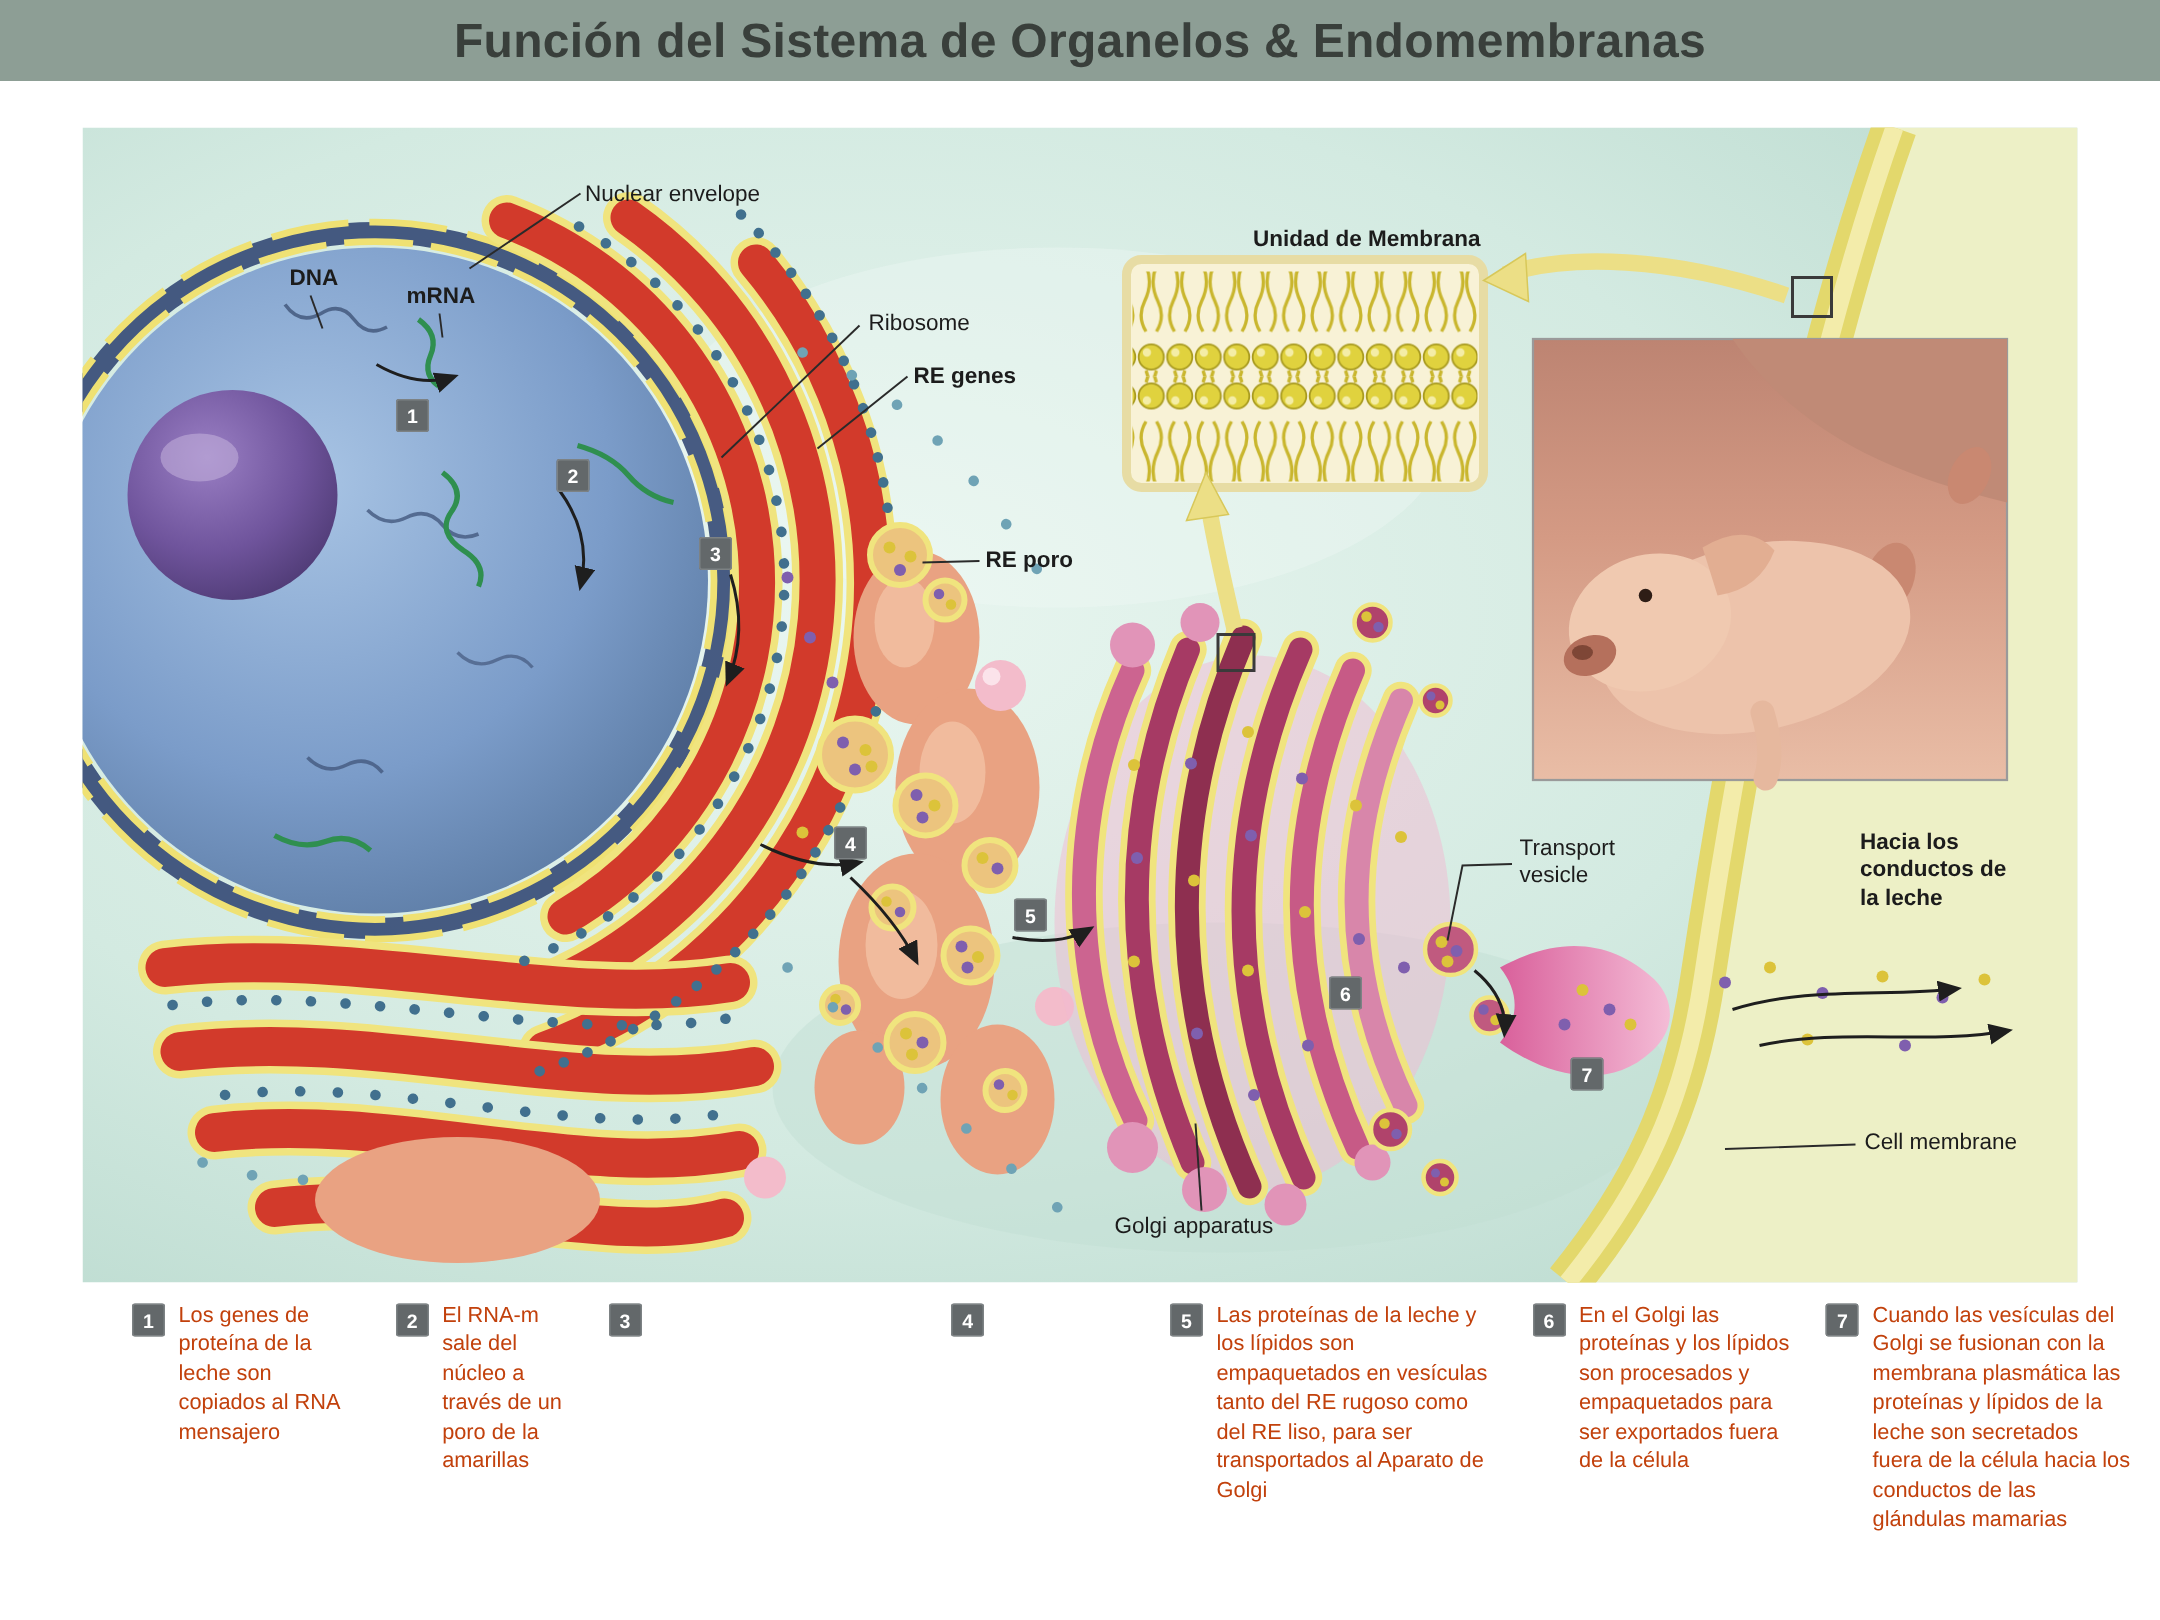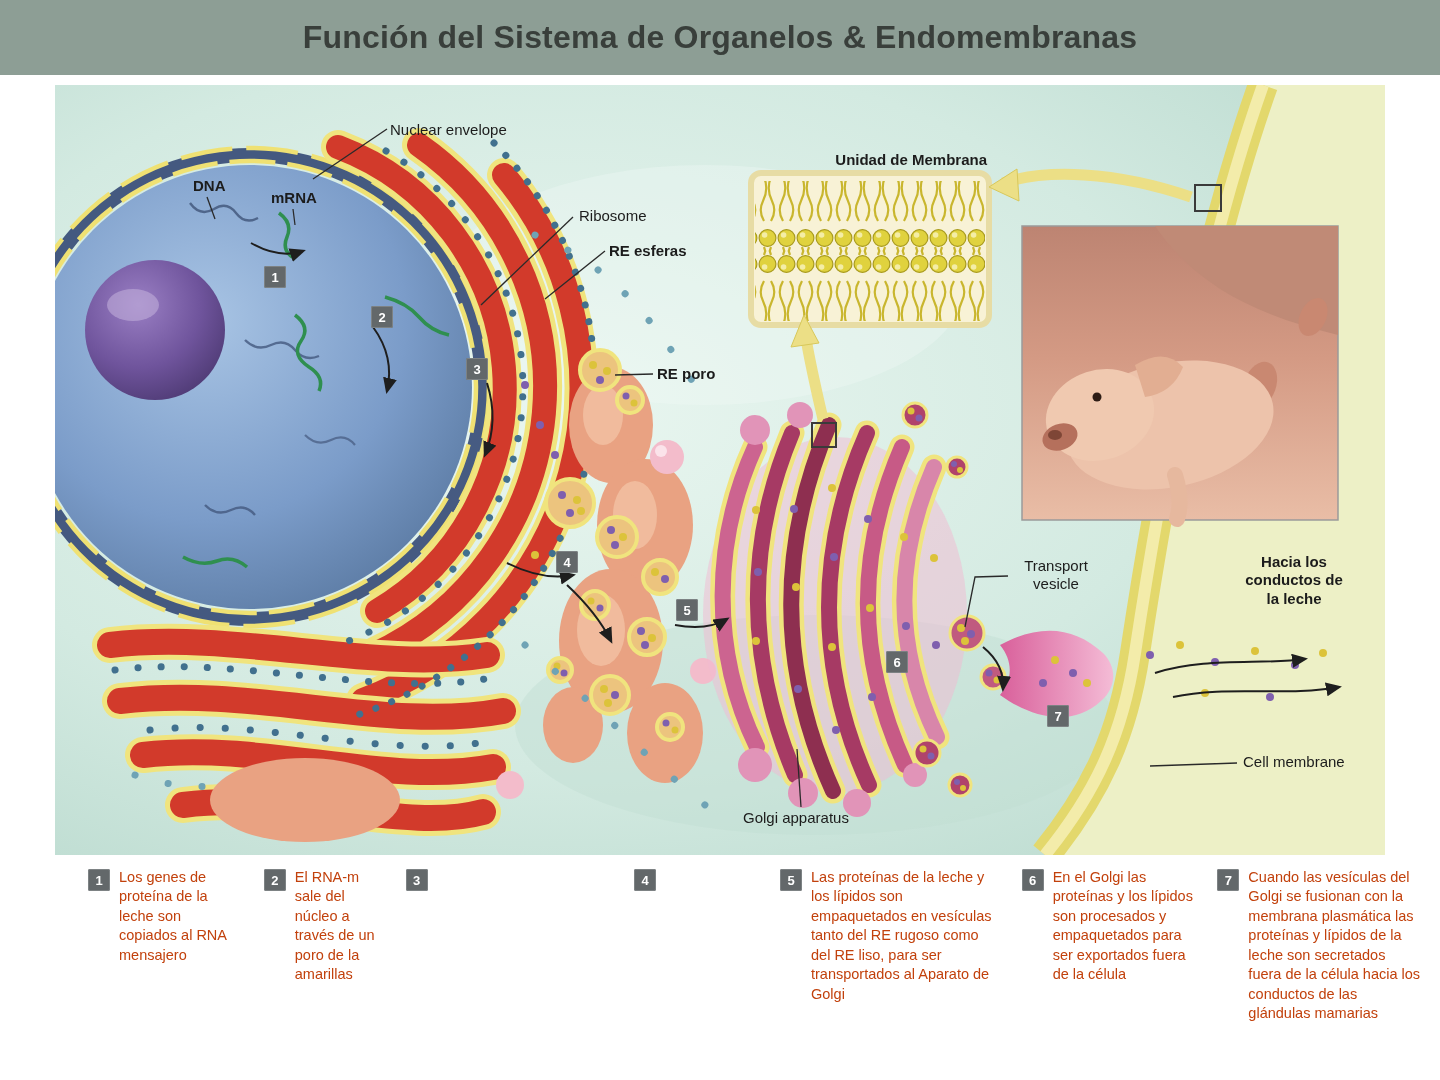--- a/index.html
+++ b/index.html
@@ -1,24 +1,24 @@
 <!DOCTYPE html>
 <html><head>
 <meta charset="utf-8">
 <style>
   * { margin:0; padding:0; box-sizing:border-box; }
   html,body { width:1440px; height:1080px; }
   body { background:#ffffff; font-family:"Liberation Sans", sans-serif; overflow:hidden; }
   .page { position:relative; width:1440px; height:1080px; background:#ffffff; }
-  .title-bar { position:absolute; left:0; top:0; width:1440px; height:75px; background:#8d9e95;
+  .title-bar { position:absolute; left:0; top:0; width:1440px; height:54px; background:#8d9e95;
                display:flex; align-items:center; justify-content:center; }
   .title-bar h1 { font-size:32px; font-weight:600; color:#393f3b; letter-spacing:.2px; }
   .diagram { position:absolute; left:55px; top:85px; width:1330px; height:770px; }
   .diagram svg { position:absolute; left:0; top:0; display:block; }
-  .lbl { position:absolute; font-size:15px; color:#1c1c1c; line-height:1.22; white-space:normal;text-align:center; }
+  .lbl { position:absolute; font-size:15px; color:#1c1c1c; line-height:1.22; white-space:normal; }
   .lbl.bold { font-weight:bold; }
   .marker, .cap-num { width:22px; height:22px; background:#63686a; color:#fff; font-size:13px; font-weight:bold;
                       display:flex; align-items:center; justify-content:center; border-radius:2px;
                       box-shadow: inset 0 0 0 1px #7d8284; }
   .marker { position:absolute; }
   .captions { position:absolute; left:88px; top:868px; width:1334px; display:flex; gap:24px; align-items:flex-start; }
   .caption { display:flex; gap:9px; }
   .cap-num { flex:0 0 22px; height:22px; margin-top:1px; }
   .cap-text { font-size:14.5px; line-height:1.34; color:#c2410c; }
   .c1{width:152px}.c2{width:118px}.c3{width:205px}.c4{width:122px}.c5{width:218px}.c6{width:172px}.c7{width:205px}
@@ -333,21 +333,21 @@
         <path d="M480,150 C560,180 600,240 640,300" stroke="#6fa3b5" stroke-width="7" stroke-dasharray="0.1 36"></path>
         <path d="M470,560 C540,620 600,680 650,720" stroke="#6fa3b5" stroke-width="7" stroke-dasharray="0.1 40"></path>
         <path d="M80,690 C110,700 140,704 170,700" stroke="#6fa3b5" stroke-width="7" stroke-dasharray="0.1 34"></path>
       </g>
     </svg>
 
     <div class="lbl" style="left:335px;top:36px">Nuclear envelope</div>
     <div class="lbl bold" style="left:138px;top:92px">DNA</div>
     <div class="lbl bold" style="left:216px;top:104px">mRNA</div>
     <div class="lbl" style="left:524px;top:122px">Ribosome</div>
-    <div class="lbl bold" style="left:554px;top:157px">RE esferas</div>
+    <div class="lbl bold" style="left:554px;top:157px">RE genes</div>
     <div class="lbl bold" style="left:602px;top:280px">RE poro</div>
     <div class="lbl bold" style="left:700px;top:66px;width:232px;text-align:right">Unidad de Membrana</div>
     <div class="lbl" style="left:958px;top:472px;width:86px">Transport vesicle</div>
     <div class="lbl bold" style="left:1185px;top:468px;width:108px">Hacia los conductos de la leche</div>
     <div class="lbl" style="left:1188px;top:668px">Cell membrane</div>
     <div class="lbl" style="left:688px;top:724px">Golgi apparatus</div>
 
     <div class="marker" style="left:209px;top:181px">1</div>
     <div class="marker" style="left:316px;top:221px">2</div>
     <div class="marker" style="left:411px;top:273px">3</div>

